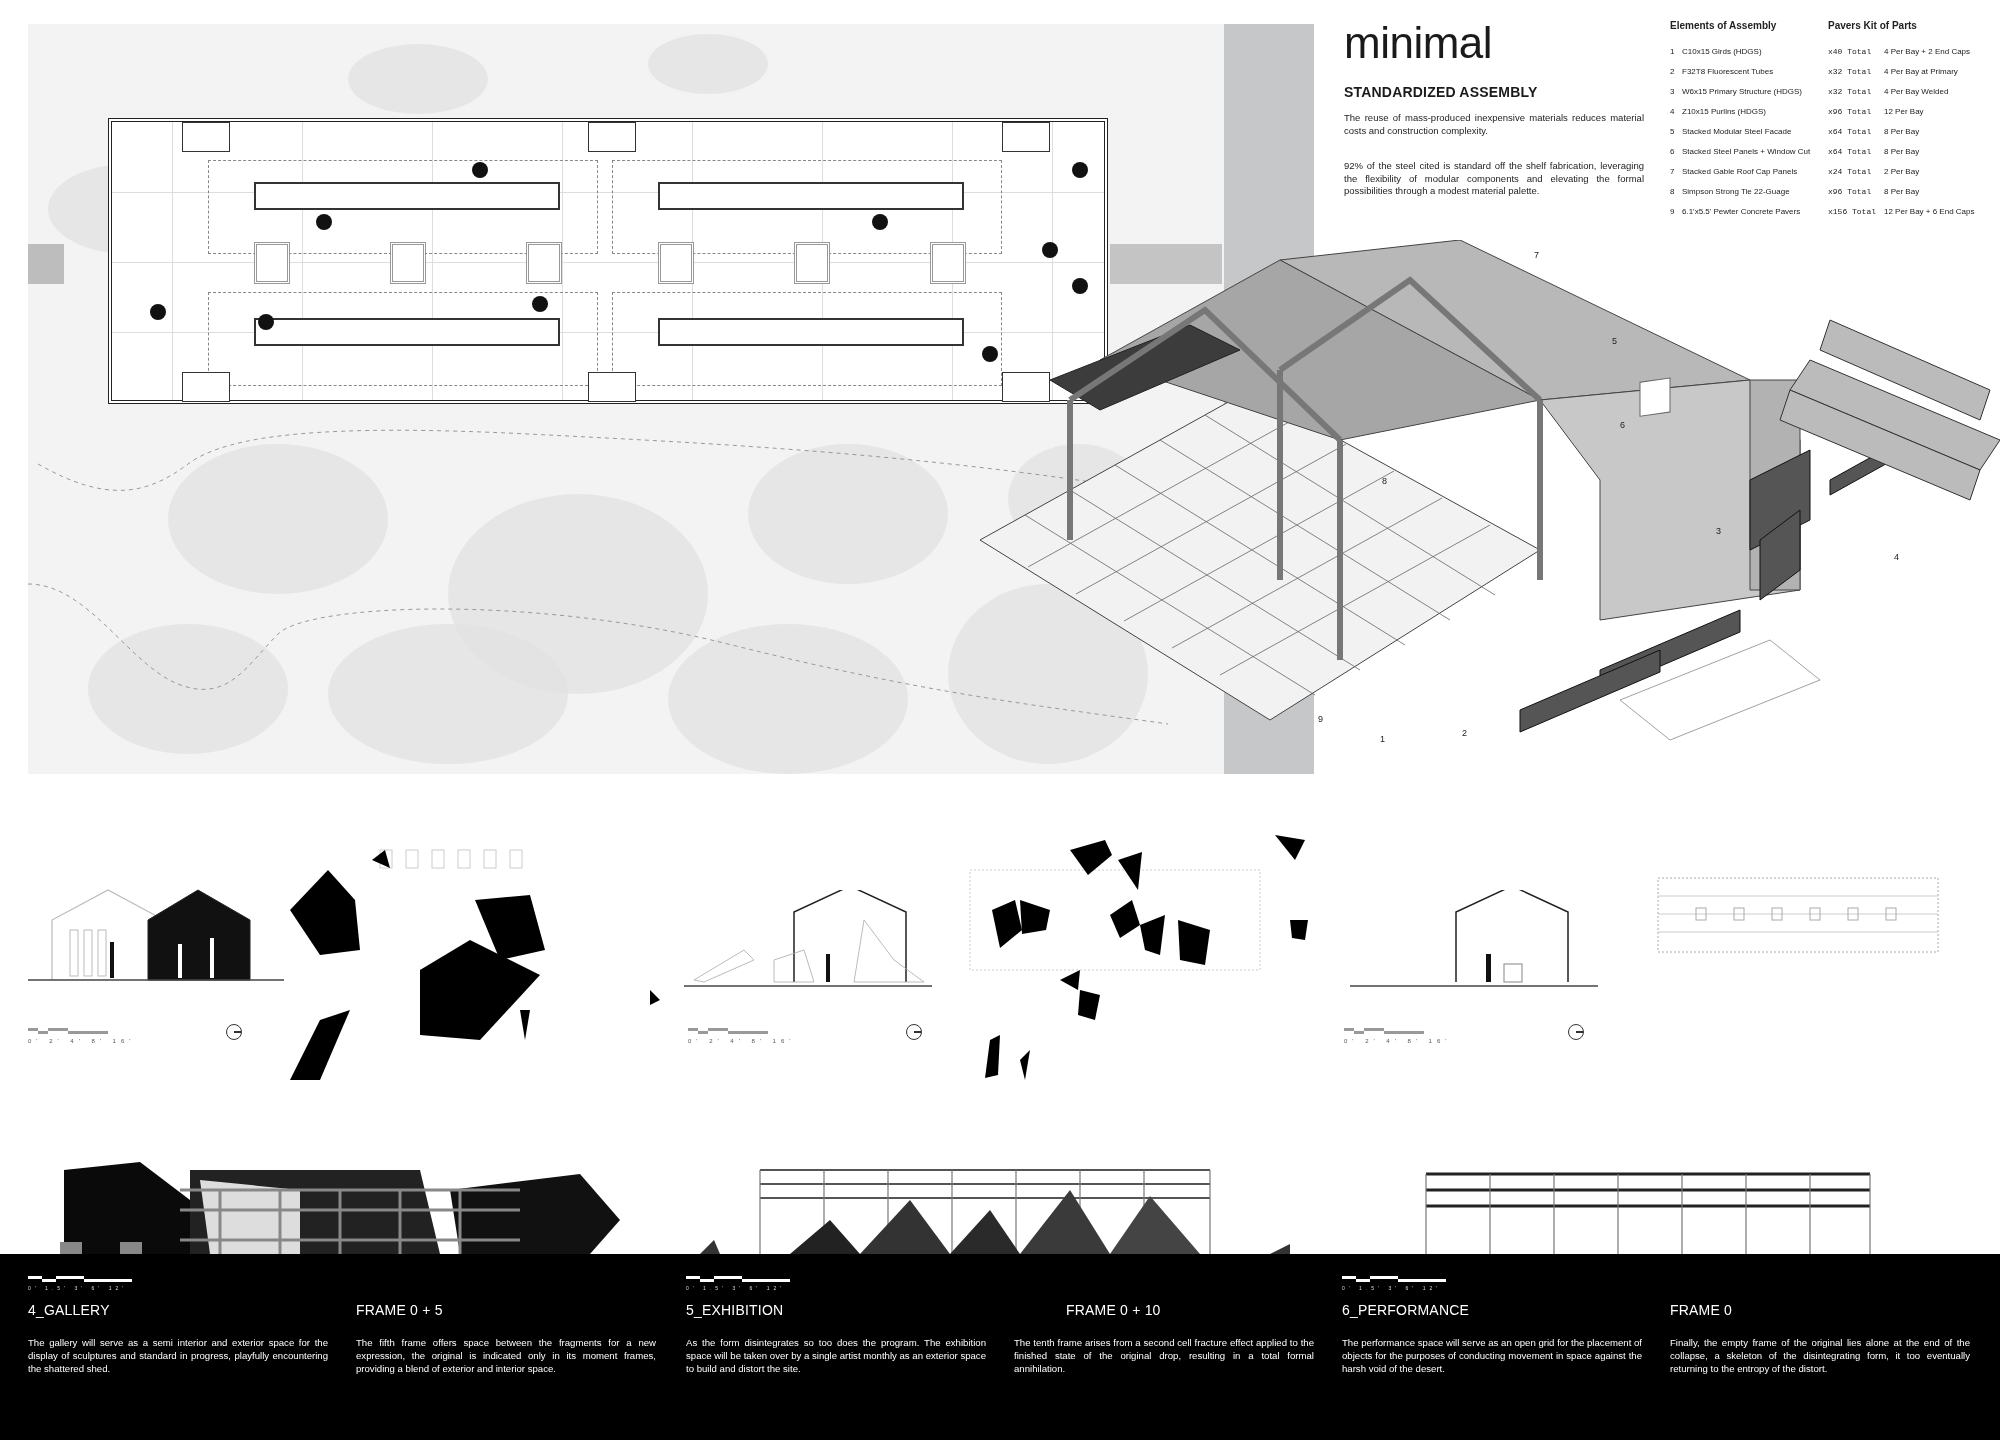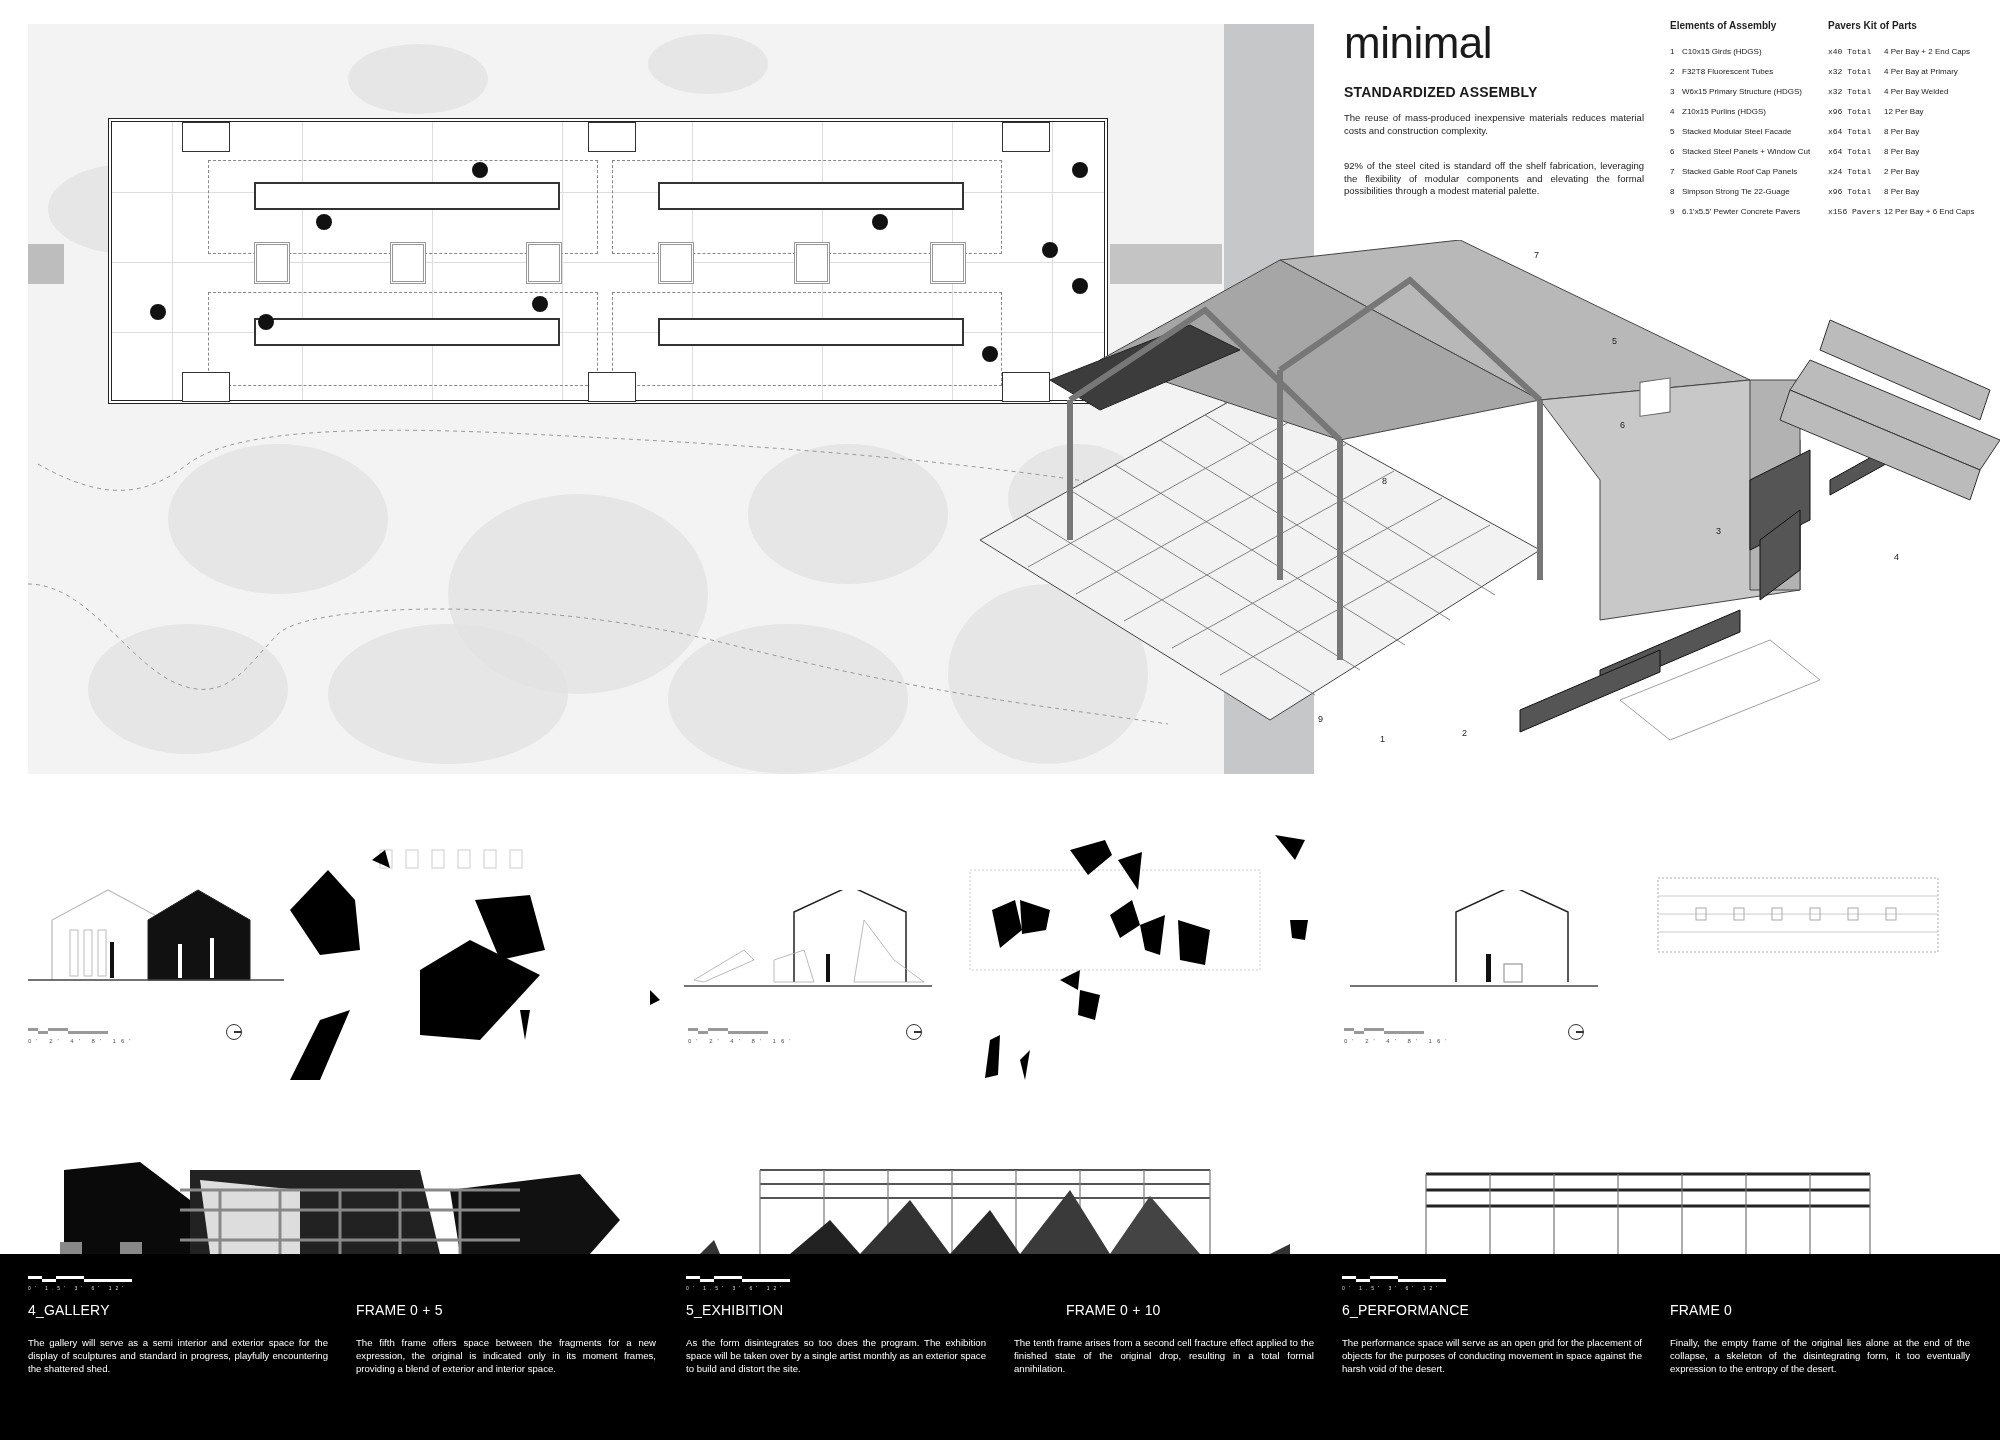--- a/index.html
+++ b/index.html
@@ -256,21 +256,21 @@
     </div>
   <div class="parts-row">
       <span class="num">8</span>
       <span class="name">Simpson Strong Tie 22-Guage</span>
       <span class="qty">x96 Total</span>
       <span class="note">8 Per Bay</span>
     </div>
   <div class="parts-row">
       <span class="num">9</span>
       <span class="name">6.1'x5.5' Pewter Concrete Pavers</span>
-      <span class="qty">x156 Pavers</span>
+      <span class="qty">x156 Total</span>
       <span class="note">12 Per Bay + 6 End Caps</span>
     </div>
 </div>
 
 <svg class="mid-drawing" style="left:28px;top:880px" width="260" height="110">
   <polyline points="24,100 24,40 80,10 136,40 136,100" fill="none" stroke="#bbb" stroke-width="1.2"></polyline>
   <polygon points="120,40 170,10 222,40 222,100 120,100" fill="#111" stroke="#222"></polygon>
   <line x1="0" y1="100" x2="256" y2="100" stroke="#444" stroke-width="1.5"></line>
   <g fill="none" stroke="#bbb">
       <rect x="42" y="50" width="8" height="46"></rect>
@@ -469,13 +469,13 @@
 <div class="cap-title" style="left:686px;top:1302px">5_EXHIBITION</div>
 <div class="cap-text" style="left:686px;top:1336px">As the form disintegrates so too does the program. The exhibition space will be taken over by a single artist monthly as an exterior space to build and distort the site.</div>
 
 <div class="cap-title" style="left:1066px;top:1302px">FRAME 0 + 10</div>
 <div class="cap-text" style="left:1014px;top:1336px">The tenth frame arises from a second cell fracture effect applied to the finished state of the original drop, resulting in a total formal annihilation.</div>
 
 <div class="cap-title" style="left:1342px;top:1302px">6_PERFORMANCE</div>
 <div class="cap-text" style="left:1342px;top:1336px">The performance space will serve as an open grid for the placement of objects for the purposes of conducting movement in space against the harsh void of the desert.</div>
 
 <div class="cap-title" style="left:1670px;top:1302px">FRAME 0</div>
-<div class="cap-text" style="left:1670px;top:1336px">Finally, the empty frame of the original lies alone at the end of the collapse, a skeleton of the disintegrating form, it too eventually expression to the entropy of the desert.</div>
+<div class="cap-text" style="left:1670px;top:1336px">Finally, the empty frame of the original lies alone at the end of the collapse, a skeleton of the disintegrating form, it too eventually returning to the entropy of the distort.</div>
 
 </body></html>

